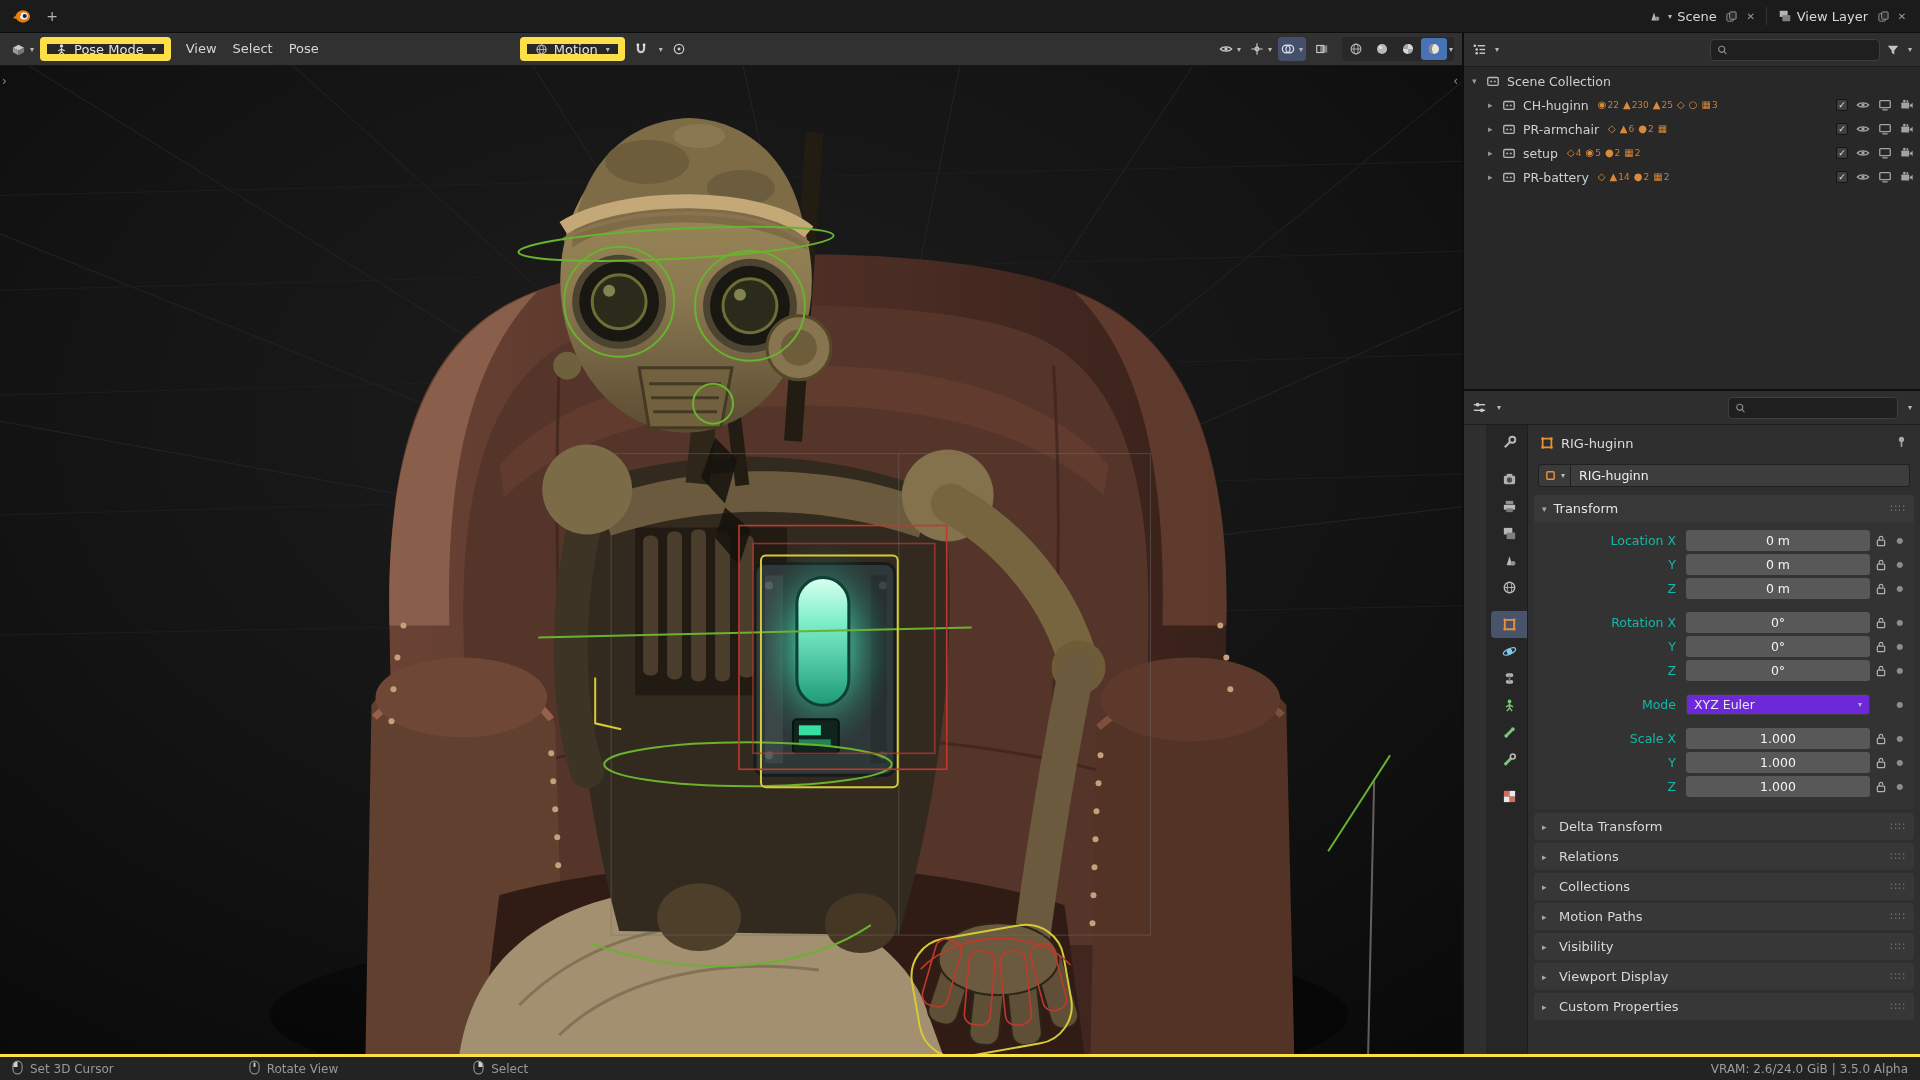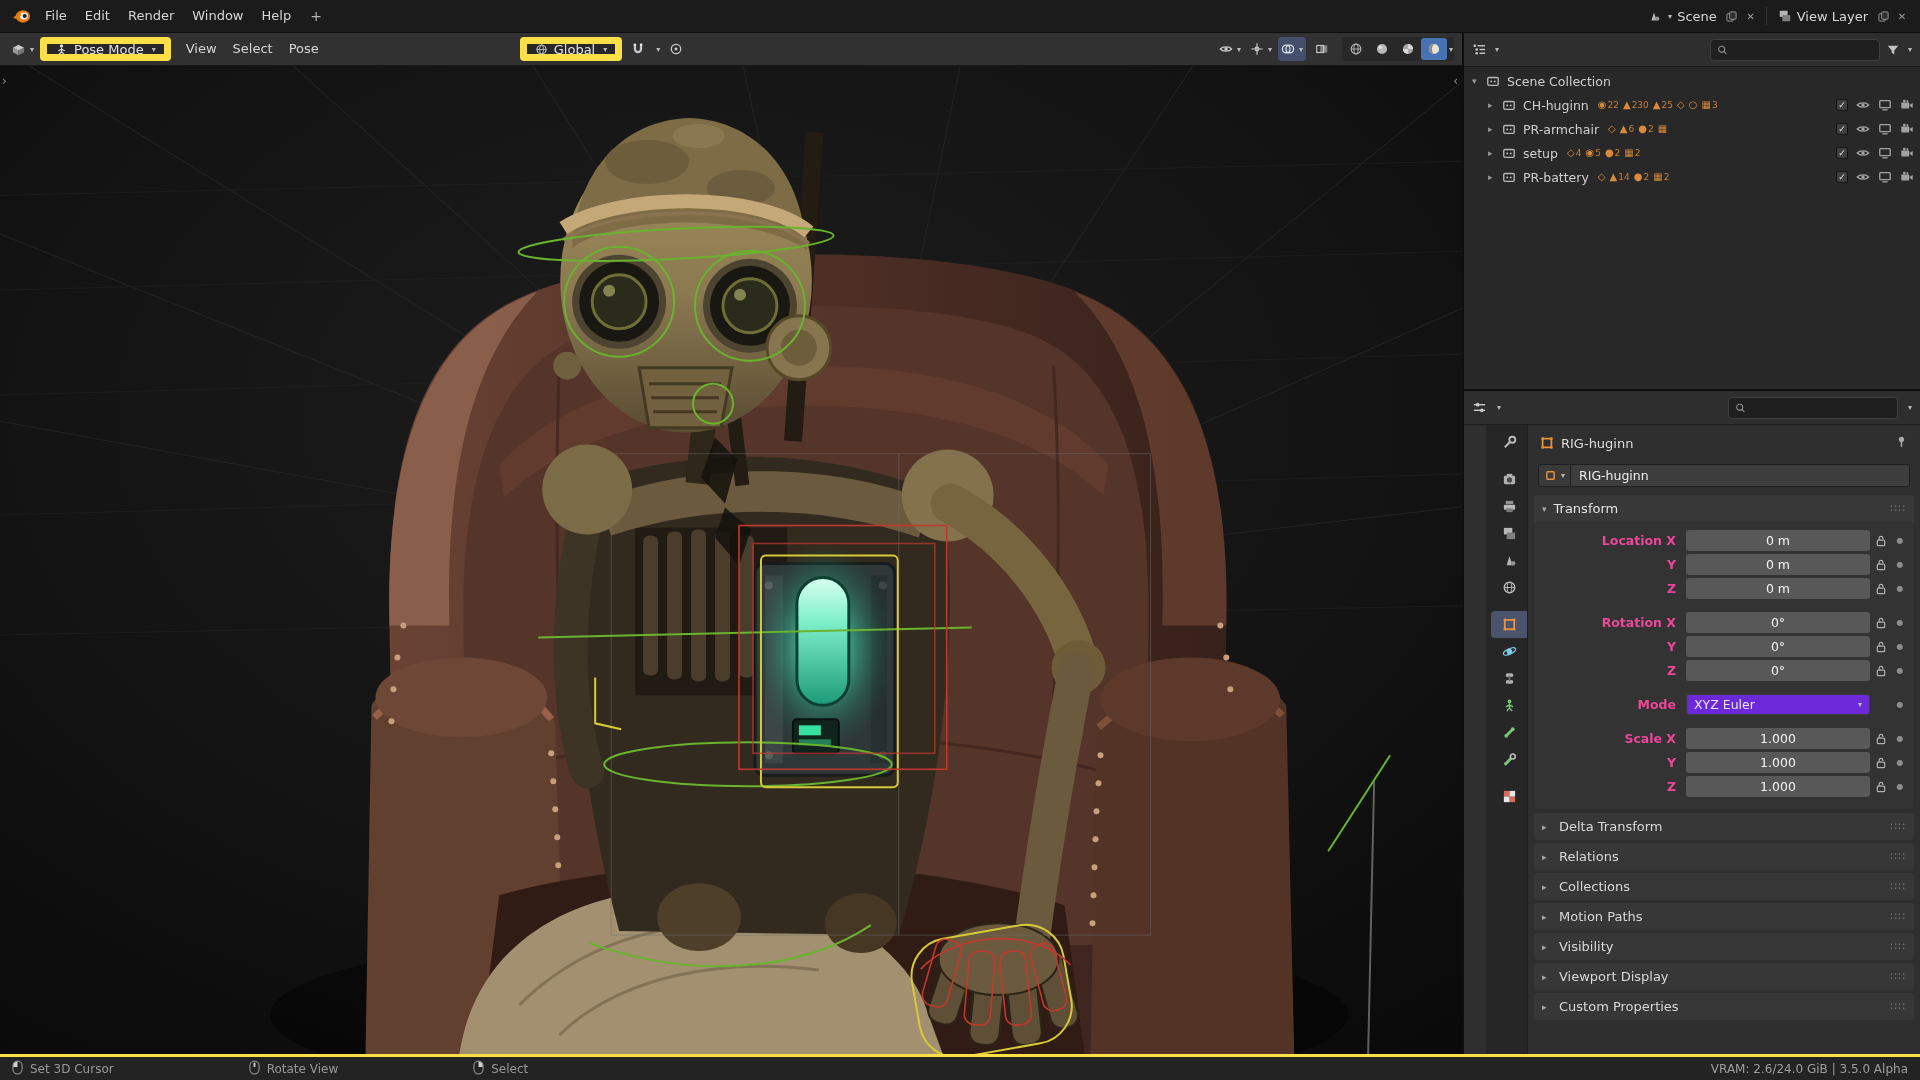--- a/index.html
+++ b/index.html
@@ -77,21 +77,21 @@
   .crumb{display:flex;align-items:center;gap:7px;height:32px;padding:0 12px;color:#dcdcdc;}
   .crumb .pin{margin-left:auto;color:#9a9a9a;}
   .name-row{display:flex;align-items:center;height:32px;padding:0 10px;}
   .browse-btn{display:flex;align-items:center;gap:2px;background:#3a3a3a;border:1px solid #202020;border-radius:3px 0 0 3px;height:23px;padding:0 5px;}
   .name-field{flex:1;height:23px;background:#3d3d3d;border:1px solid #202020;border-left:none;border-radius:0 3px 3px 0;color:#eee;padding:0 8px;font-size:12.5px;outline:none;}
   .panel-h{display:flex;align-items:center;height:27px;background:#383838;border-radius:4px 4px 0 0;margin:4px 6px 0 6px;padding:0 8px;gap:7px;color:#e3e3e3;}
   .panel-h .drag{margin-left:auto;color:#767676;font-size:11px;letter-spacing:1px;}
   .panel-body{background:#333333;border-radius:0 0 4px 4px;margin:0 6px;padding:6px 6px 10px 2px;}
   .tf-row{display:flex;align-items:center;height:23px;margin:1px 0;}
   .tf-row.gap{margin-top:11px;}
-  .tf-label{width:150px;flex:none;text-align:right;padding-right:10px;color:#ec4899;font-size:12.5px;white-space:nowrap;font-weight:bold;}
+  .tf-label{width:150px;flex:none;text-align:right;padding-right:10px;color:#14b8a6;font-size:12.5px;white-space:nowrap;}
   .tf-field{flex:1;background:#585858;border-radius:3px;height:21px;display:flex;align-items:center;justify-content:center;color:#f4f4f4;font-size:12.5px;}
   .tf-dd{flex:1;background:#6d28d9;border:1px solid #3c3c3c;border-radius:3px;height:21px;display:flex;align-items:center;justify-content:space-between;color:#e8e8e8;font-size:12.5px;padding:0 7px;}
   .tf-lock{width:22px;flex:none;display:flex;align-items:center;justify-content:center;}
   .tf-dot{width:16px;flex:none;text-align:center;color:#8d8d8d;font-size:8px;}
   .sections{margin:4px 6px;}
   .section-h{display:flex;align-items:center;height:27px;background:#373737;border-radius:4px;margin-bottom:3px;padding:0 8px;gap:7px;color:#d8d8d8;}
   .section-h .tri2{color:#a9a9a9;font-size:9px;width:10px;}
   .section-h .drag{margin-left:auto;color:#767676;font-size:11px;letter-spacing:1px;}
 
   
@@ -106,27 +106,20 @@
 
   <header class="topbar">
     <div class="logo">
       <svg width="19" height="16" viewBox="0 0 20 16">
         <ellipse cx="11.5" cy="8.5" rx="7.5" ry="6.5" fill="#e87d0d"></ellipse>
         <ellipse cx="12.5" cy="8" rx="4.2" ry="3.6" fill="#eef3f8"></ellipse>
         <ellipse cx="13.4" cy="8" rx="2.2" ry="2" fill="#10243a"></ellipse>
         <path d="M1,10 L8,4 L10,7 L4,11 Z" fill="#e87d0d"></path>
       </svg>
     </div>
-    <nav class="menus" id="topbar-menus">
-        <div class="menu-item">File</div>
-        <div class="menu-item">Edit</div>
-        <div class="menu-item">Render</div>
-        <div class="menu-item">Window</div>
-        <div class="menu-item">Help</div>
-      </nav>
     <button class="ws-add">+</button>
 
     <div class="topbar-right">
       <div class="id-widget">
         <svg width="14" height="14" viewBox="0 0 16 16">
             <path d="M5 13 L8 4 L11 13 Z" fill="#b5b5b5"></path>
             <circle cx="11.8" cy="11" r="2.4" fill="#8f8f8f"></circle>
           </svg>
         <span class="tri">▾</span>
         <span>Scene</span>
@@ -182,21 +175,21 @@
             <div class="vh-menu-item">Pose</div>
           </nav>
 
         <div class="vh-center">
           <div class="vh-btn">
             <svg width="13" height="13" viewBox="0 0 16 16">
                 <circle cx="8" cy="8" r="5.6" fill="none" stroke="#c9c9c9" stroke-width="1.4"></circle>
                 <ellipse cx="8" cy="8" rx="2.4" ry="5.6" fill="none" stroke="#c9c9c9" stroke-width="1"></ellipse>
                 <line x1="2.4" y1="8" x2="13.6" y2="8" stroke="#c9c9c9" stroke-width="1"></line>
               </svg>
-            <span>Global</span>
+            <span>Motion</span>
             <span class="tri">▾</span>
           </div>
           <div class="vh-iconbtn">
             <svg width="14" height="14" viewBox="0 0 16 16">
                 <path d="M4.5 2 V8 a3.5 3.5 0 0 0 7 0 V2" fill="none" stroke="#c9c9c9" stroke-width="2.6"></path>
                 <path d="M4.5 2 V4.4 M11.5 2 V4.4" stroke="#ececec" stroke-width="2.6"></path>
               </svg>
           </div>
           <span class="tri">▾</span>
           <div class="vh-iconbtn">

